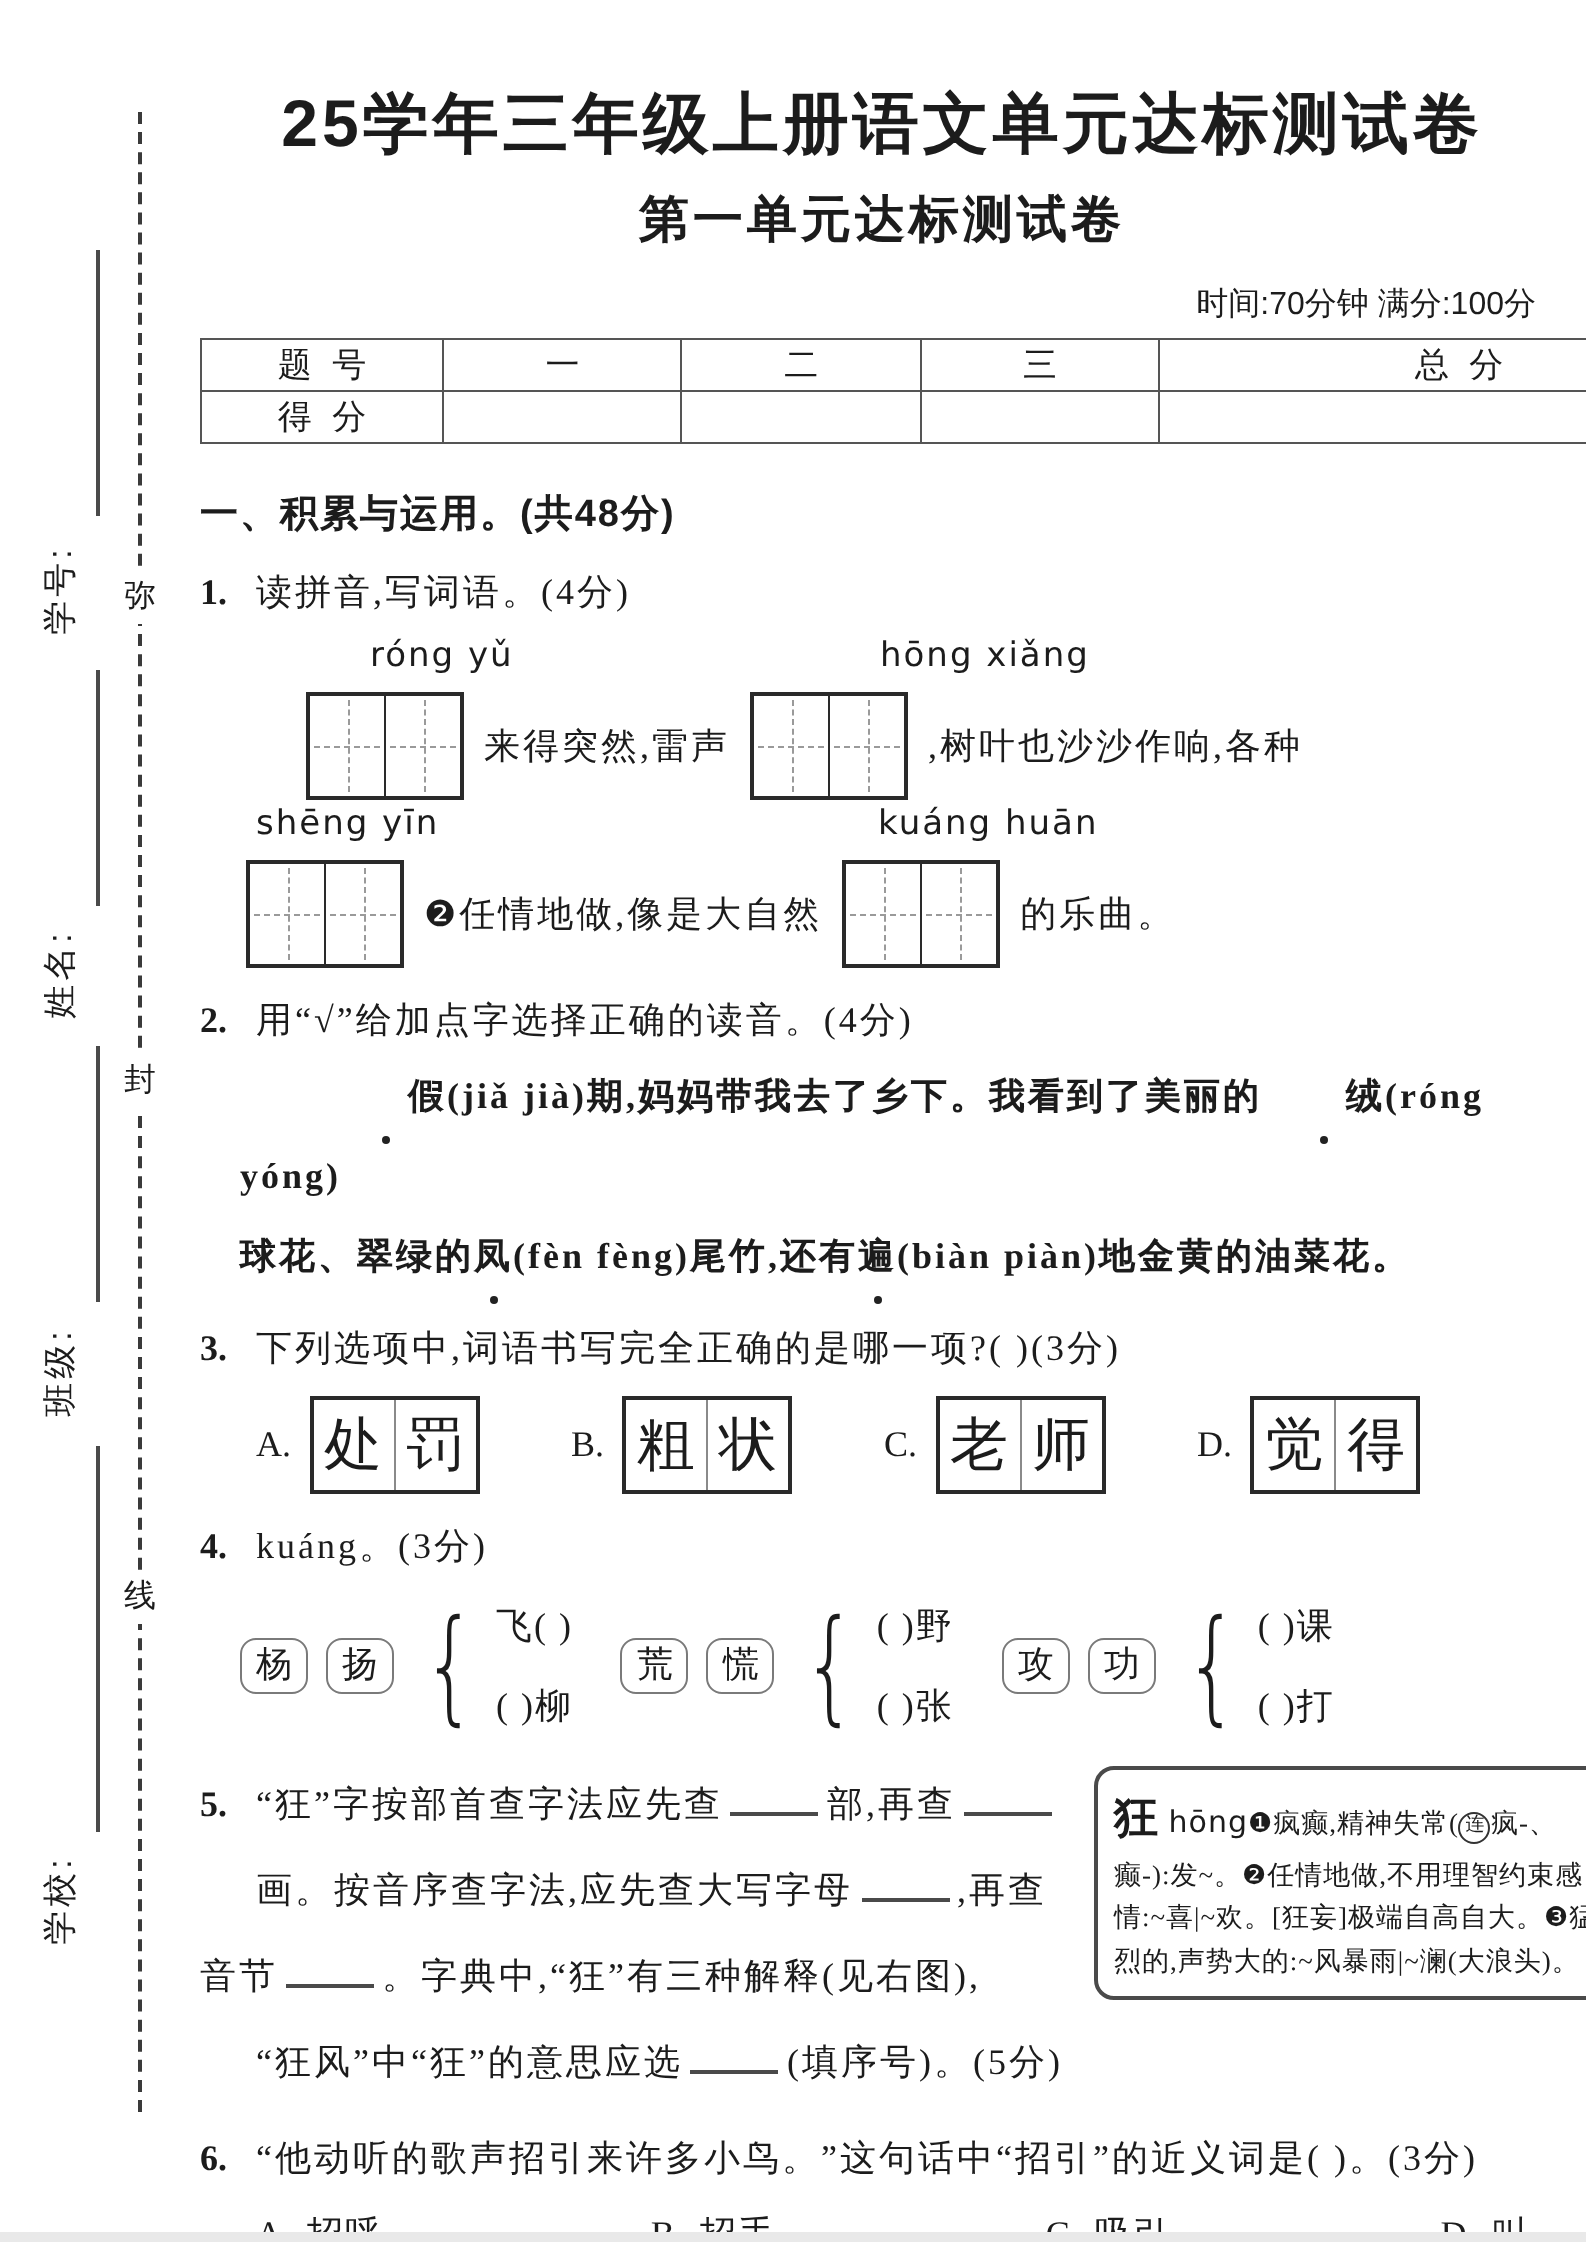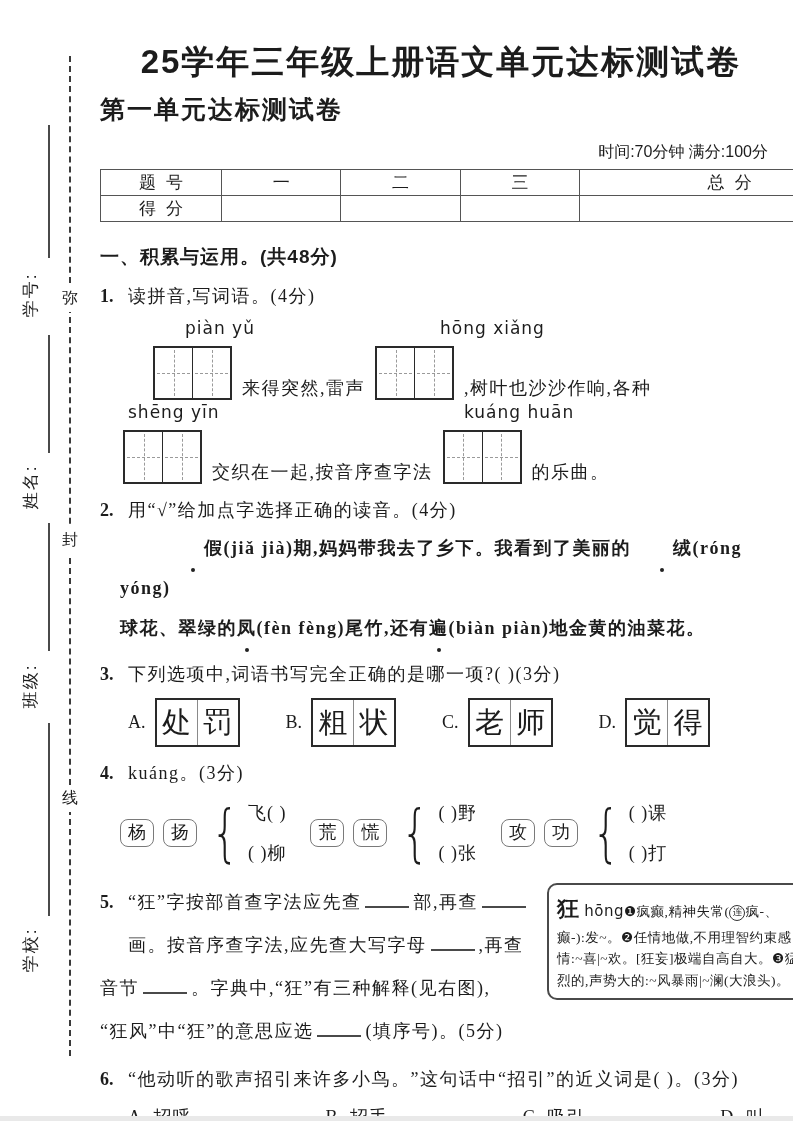--- a/index.html
+++ b/index.html
@@ -22,21 +22,21 @@
   .seal-char{
     position:absolute;left:70px;transform:translateX(-50%);
     background:#fff;padding:3px 1px;font-size:16px;
     font-family:"Liberation Sans","DejaVu Sans",sans-serif;
   }
 
   
   .content{position:absolute;left:100px;top:0;width:682px;}
   .main-title{margin:40px 0 0 0;text-align:center;font-size:33px;font-weight:bold;
     letter-spacing:2px;font-family:"Liberation Sans","DejaVu Sans",sans-serif;}
-  .sub-title{margin:8px 0 0 0;font-size:25px;font-weight:bold;
+  .sub-title{margin:8px 0 0 0;text-align:center;font-size:25px;font-weight:bold;
     letter-spacing:2px;font-family:"Liberation Sans","DejaVu Sans",sans-serif;}
   .meta-line{margin-top:16px;text-align:right;padding-right:14px;font-size:16px;
     font-family:"Liberation Sans","DejaVu Sans",sans-serif;}
 
   table.score{border-collapse:collapse;margin-top:6px;width:780px;
     font-family:Liberation Mono, monospace;font-size:17px;}
   table.score td{border:1px solid #555;height:25px;text-align:center;padding:0;}
   table.score td.c0{width:120px;}
 
   .section-head{margin-top:22px;font-size:19px;font-weight:bold;letter-spacing:1px;
@@ -44,21 +44,21 @@
 
   .q{margin-top:14px;font-size:18px;letter-spacing:1.5px;}
   .q-head{display:flex;align-items:baseline;}
   .q-num{font-weight:bold;width:28px;flex:0 0 28px;letter-spacing:0;}
   .q-title{}
 
   
   .py-row{position:relative;height:26px;margin-top:10px;
     font-family:"DejaVu Sans","Liberation Sans",sans-serif;font-size:17px;letter-spacing:1px;}
   .py-row .py{position:absolute;top:0;}
-  .grid-row{display:flex;align-items:flex-end;margin-top:2px;}
+  .grid-row{display:flex;align-items:center;margin-top:2px;}
   .tzg{display:inline-flex;border:2px solid #2a2a2a;background:#fff;flex:0 0 auto;}
   .tzg-cell{width:37px;height:50px;position:relative;}
   .tzg-cell + .tzg-cell{border-left:1px solid #2a2a2a;}
   .tzg-cell::before{content:"";position:absolute;left:50%;top:2px;bottom:2px;border-left:1px dashed #9a9a9a;}
   .tzg-cell::after{content:"";position:absolute;top:50%;left:2px;right:2px;border-top:1px dashed #9a9a9a;}
   .grid-row .gtext{margin:0 10px;}
 
   
   .q2-para{margin:6px 0 0 20px;line-height:40px;font-weight:bold;}
   .q2-line1{text-indent:42px;}
@@ -157,46 +157,46 @@
 
     <div class="section-head">一、积累与运用。(共48分)</div>
 
     <div class="q">
       <div class="q-head">
         <span class="q-num">1.</span>
         <span class="q-title">读拼音,写词语。(4分)</span>
       </div>
 
       <div class="py-row">
-        <span class="py" style="left:85px">piàn  yǔ</span>
+        <span class="py" style="left:85px">róng  yǔ</span>
         <span class="py" style="left:340px">hōng xiǎng</span>
       </div>
       <div class="grid-row">
         <span class="tzg" style="margin-left:53px">
             <span class="tzg-cell"></span>
             <span class="tzg-cell"></span>
           </span>
         <span class="gtext">来得突然,雷声</span>
         <span class="tzg">
             <span class="tzg-cell"></span>
             <span class="tzg-cell"></span>
           </span>
         <span class="gtext">,树叶也沙沙作响,各种</span>
       </div>
 
       <div class="py-row" style="margin-top:2px">
         <span class="py" style="left:28px">shēng  yīn</span>
-        <span class="py" style="left:364px">kuáng huān</span>
+        <span class="py" style="left:339px">kuáng huān</span>
       </div>
       <div class="grid-row">
         <span class="tzg" style="margin-left:23px">
             <span class="tzg-cell"></span>
             <span class="tzg-cell"></span>
           </span>
-        <span class="gtext">交织在一起,按音序查字法</span>
+        <span class="gtext">❷任情地做,像是大自然</span>
         <span class="tzg">
             <span class="tzg-cell"></span>
             <span class="tzg-cell"></span>
           </span>
         <span class="gtext">的乐曲。</span>
       </div>
     </div>
 
     <div class="q">
       <div class="q-head">
@@ -291,21 +291,21 @@
         <div class="q5-line first">
           <span class="q-num">5.</span>
           <span><span>“狂”字按部首查字法应先查</span><span class="blank"></span><span>部,再查</span><span class="blank"></span></span>
         </div>
         <div class="q5-line" style="margin-left:28px">
           <span>画。按音序查字法,应先查大写字母</span><span class="blank"></span><span>,再查</span>
         </div>
         <div class="q5-line" style="">
           <span>音节</span><span class="blank"></span><span>。字典中,“狂”有三种解释(见右图),</span>
         </div>
-        <div class="q5-line" style="">
+        <div class="q5-line" style="margin-left:28px">
           <span>“狂风”中“狂”的意思应选</span><span class="blank"></span><span>(填序号)。(5分)</span>
         </div>
       </div>
       <div class="dict-box">
         <span class="dict-head">狂</span><span class="dict-py"> hōng</span><span>❶疯癫,精神失常(</span><span class="circled">连</span><span>疯-、癫-):发~。❷任情地做,不用理智约束感情:~喜|~欢。[狂妄]极端自高自大。❸猛烈的,声势大的:~风暴雨|~澜(大浪头)。</span>
       </div>
     </div>
 
     <div class="q">
       <div class="q-head">

